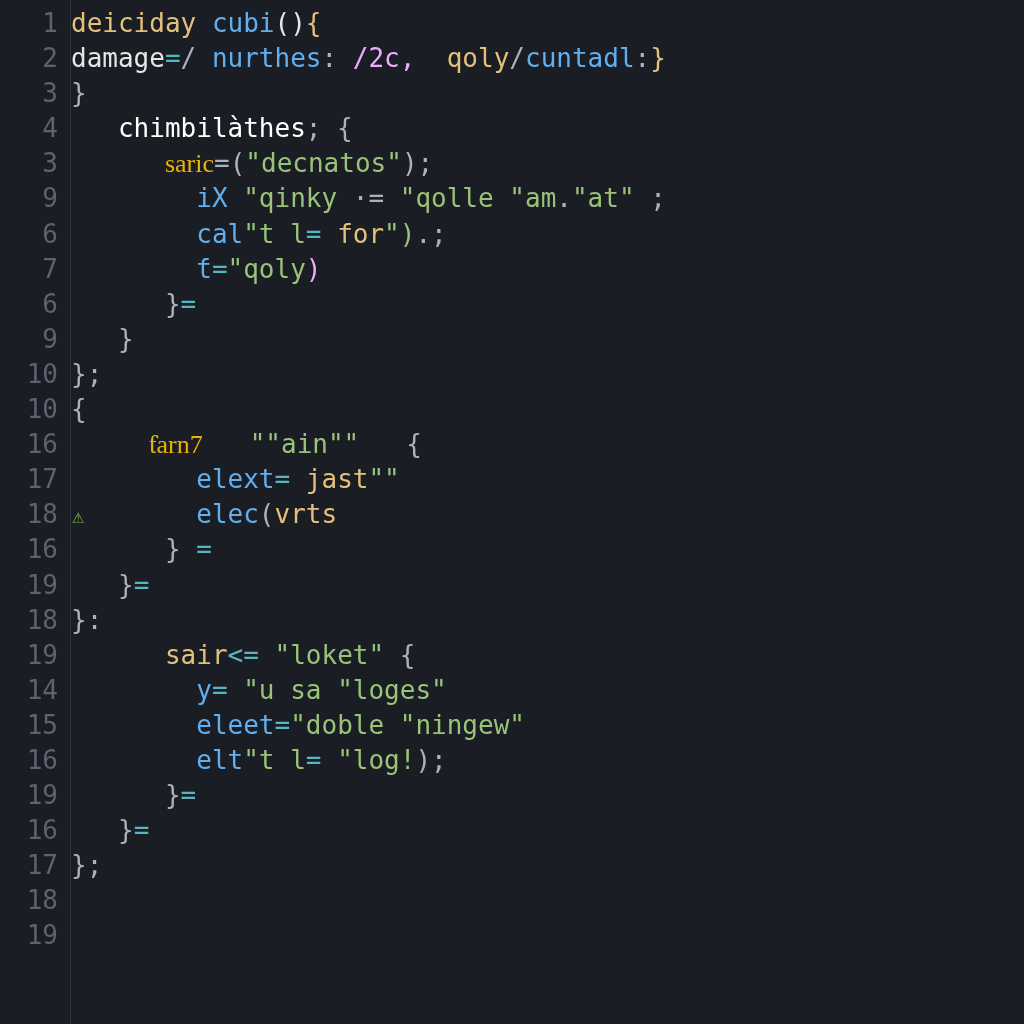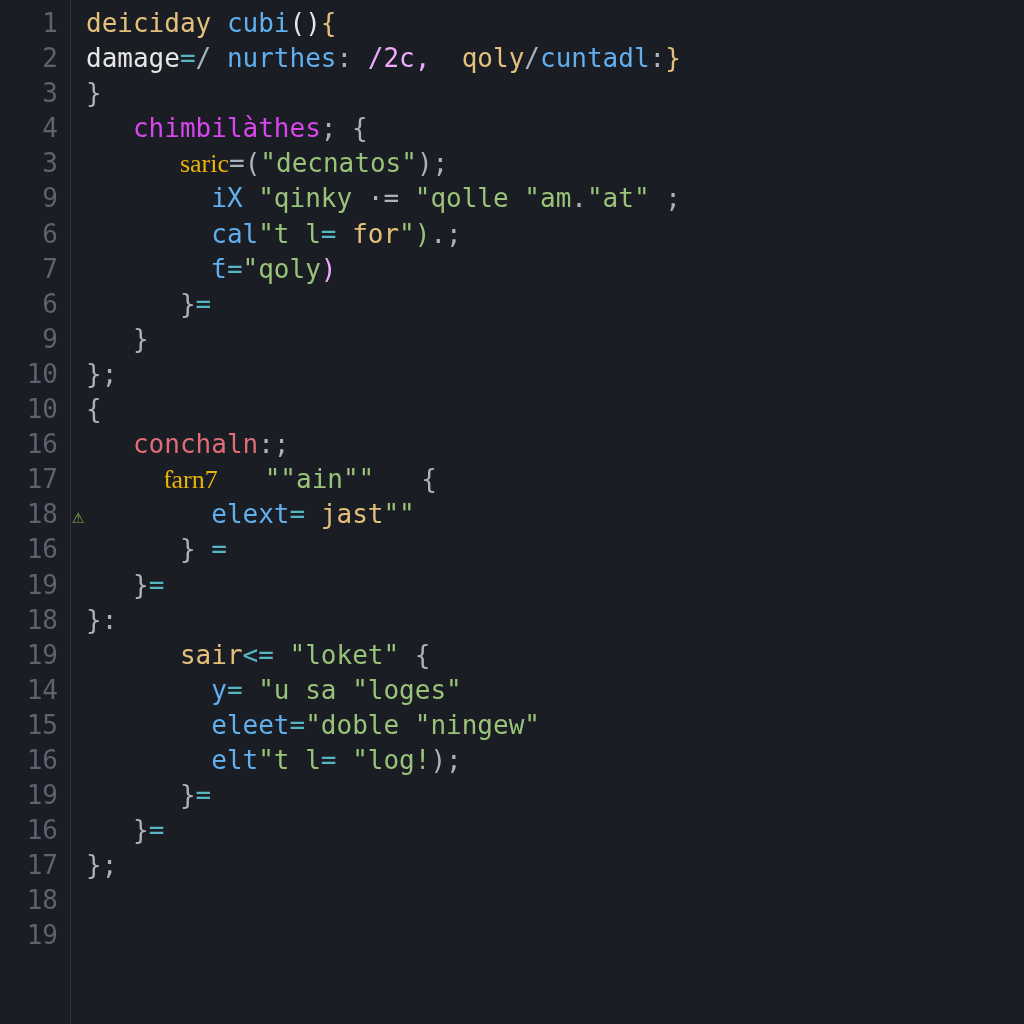--- a/index.html
+++ b/index.html
@@ -27,34 +27,34 @@
     user-select: none;
     position: relative;
   }
   .gutter .ln {
     height: 35.1px;
   }
   .code {
     flex: 1;
     padding-top: 6px;
     border-left: 1px solid #2c313a;
-    padding-left: 15px;
+    padding-left: 0;
   }
   .code .line {
     height: 35.1px;
     white-space: pre;
   }
   .warn-icon {
     position: absolute;
     left: 72px;
     color: #7fae4a;
     font-size: 20px;
   }
   
-  .kw    { color: #d946ef; } 
+  .kw    { color: #ffffff; } 
   .fn    { color: #61afef; } 
   .id    { color: #e5c07b; } 
   .str   { color: #98c379; }
   .op    { color: #56b6c2; } 
   .pn    { color: #abb2bf; } 
   .cm    { color: #f0abfc; }
   .prop  { color: #e06c75; }
   .white { color: #e6e6e6; }
   .orange{ color: #eab308; font-family: Liberation Serif, serif; }
 </style>
@@ -98,23 +98,23 @@
       <div class="line"><span class="pn">}</span></div>
       <div class="line"><span class="pn">   </span><span class="kw">chimbilàthes</span><span class="pn">; {</span></div>
       <div class="line"><span class="pn">      </span><span class="orange">saric</span><span class="pn">=(</span><span class="str">"decnatos"</span><span class="pn">);</span></div>
       <div class="line"><span class="pn">        </span><span class="fn">iX </span><span class="str">"qinky </span><span class="pn">·= </span><span class="str">"qolle </span><span class="str">"am</span><span class="pn">.</span><span class="str">"at"</span><span class="pn"> ;</span></div>
       <div class="line"><span class="pn">        </span><span class="fn">cal</span><span class="str">"t l</span><span class="op">= </span><span class="id">for</span><span class="str">")</span><span class="pn">.;</span></div>
       <div class="line"><span class="pn">        </span><span class="fn">ƭ</span><span class="op">=</span><span class="str">"qoly</span><span class="cm">)</span></div>
       <div class="line"><span class="pn">      }</span><span class="op">=</span></div>
       <div class="line"><span class="pn">   }</span></div>
       <div class="line"><span class="pn">};</span></div>
       <div class="line"><span class="pn">{</span></div>
-      <div class="line"><span class="pn">   </span><span class="prop">conchaln</span><span class="pn">:;</span></div>
       <div class="line"><span class="pn">     </span><span class="orange">ƭarn7</span><span class="pn">   </span><span class="str">""ain""</span><span class="pn">   {</span></div>
       <div class="line"><span class="pn">        </span><span class="fn">elext</span><span class="op">= </span><span class="id">jast</span><span class="str">""</span></div>
+      <div class="line"><span class="pn">        </span><span class="fn">elec</span><span class="pn">(</span><span class="id">vrts</span></div>
       <div class="line"><span class="pn">      } </span><span class="op">=</span></div>
       <div class="line"><span class="pn">   }</span><span class="op">=</span></div>
       <div class="line"><span class="pn">}:</span></div>
       <div class="line"><span class="pn">      </span><span class="id">sair</span><span class="op">&lt;= </span><span class="str">"loket"</span><span class="pn"> {</span></div>
       <div class="line"><span class="pn">        </span><span class="fn">y</span><span class="op">= </span><span class="str">"u sa </span><span class="str">"loges"</span></div>
       <div class="line"><span class="pn">        </span><span class="fn">eleet</span><span class="op">=</span><span class="str">"doble </span><span class="str">"ningew"</span></div>
       <div class="line"><span class="pn">        </span><span class="fn">elt</span><span class="str">"t l</span><span class="op">= </span><span class="str">"log!</span><span class="pn">);</span></div>
       <div class="line"><span class="pn">      }</span><span class="op">=</span></div>
       <div class="line"><span class="pn">   }</span><span class="op">=</span></div>
       <div class="line"><span class="pn">};</span></div>

